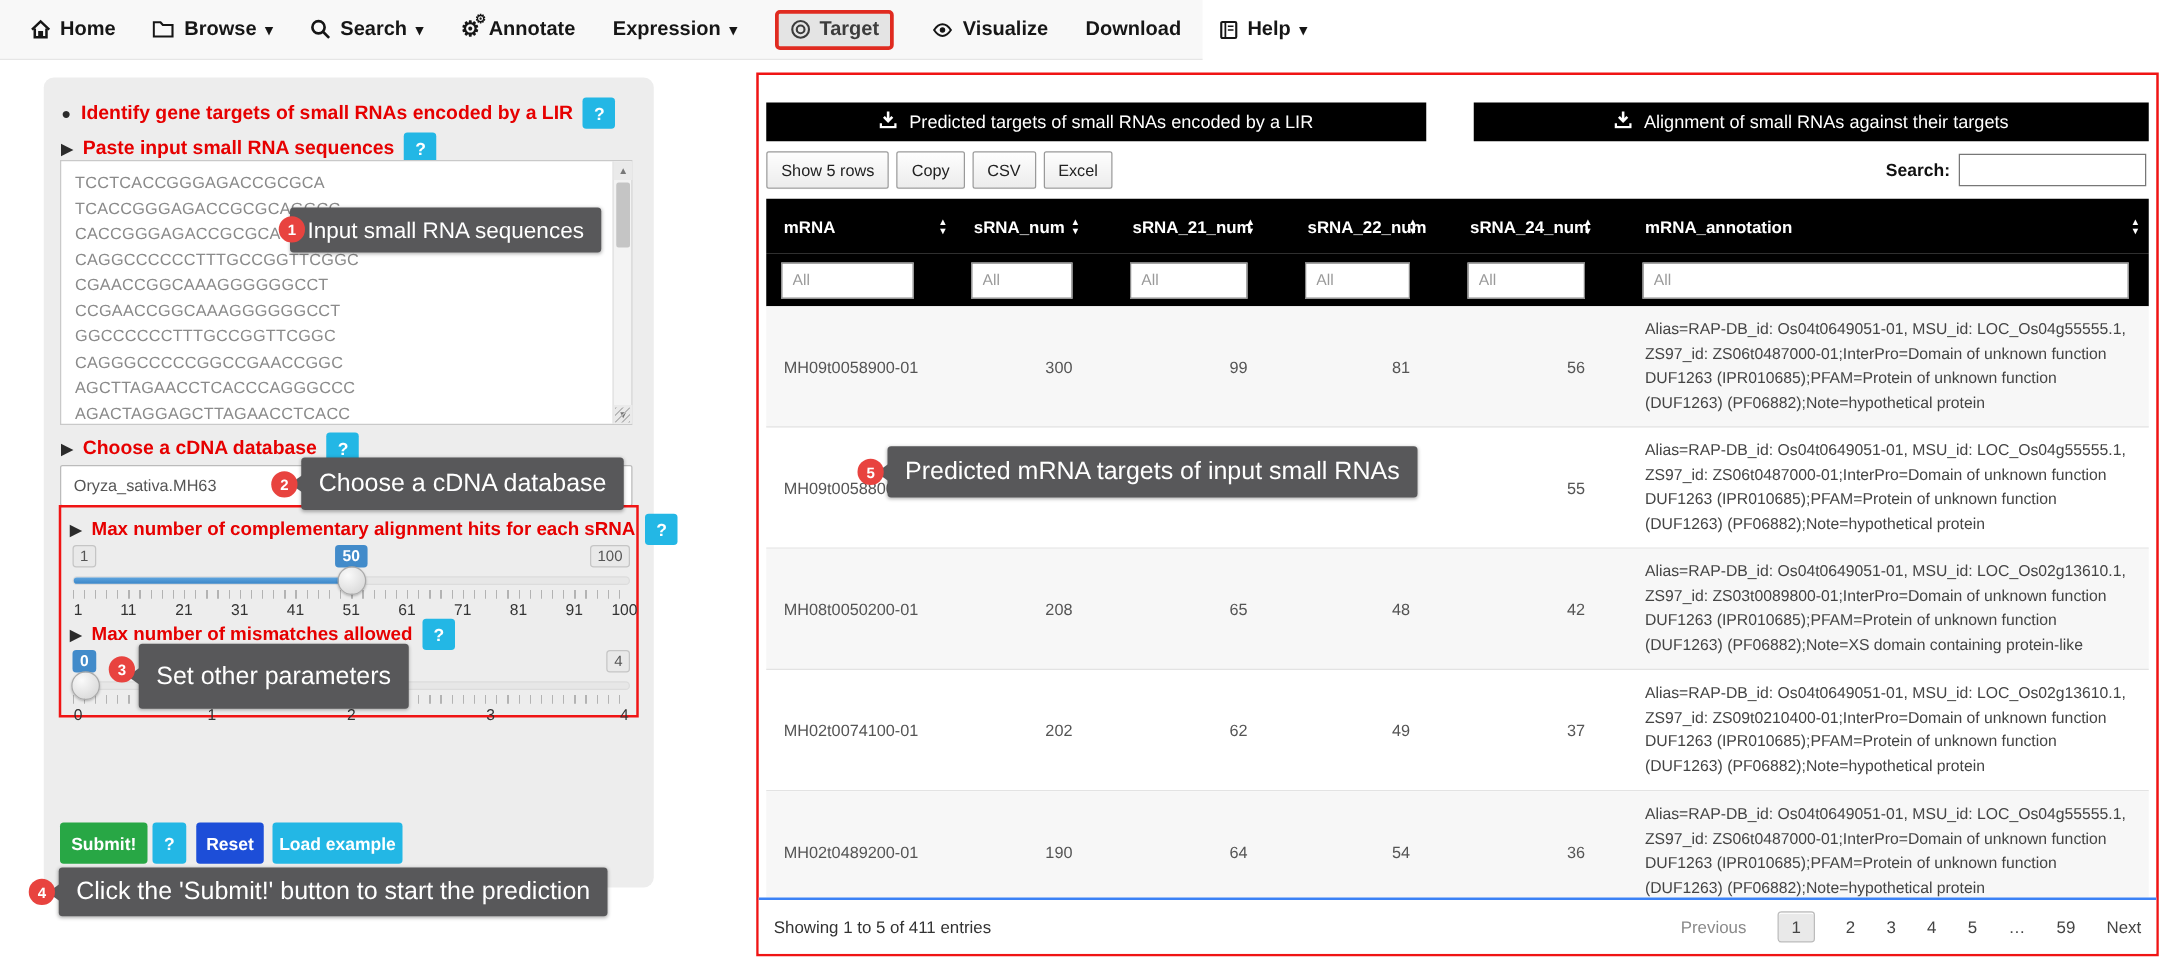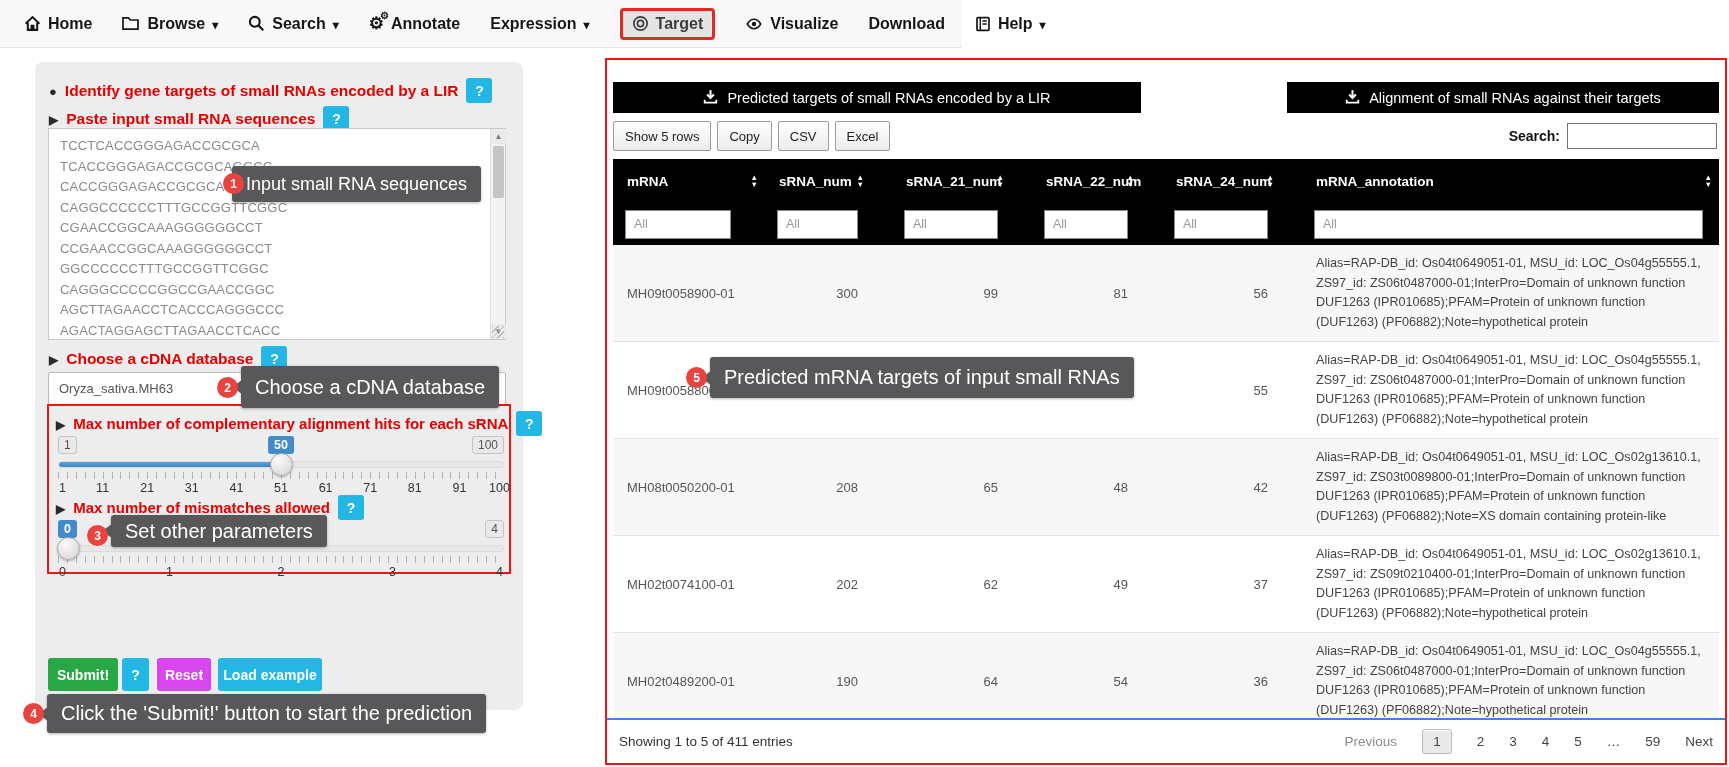--- a/index.html
+++ b/index.html
@@ -59,38 +59,38 @@
     background:radial-gradient(circle at 35% 30%,#fafafa,#d2d2d2);border:1px solid #a9a9a9;box-shadow:0 1px 2px rgba(0,0,0,.25)}
   .ticks{margin-top:4px;height:7px;
     background:repeating-linear-gradient(90deg,#b3b3b3 0 1px,transparent 1px 2%)}
   .ticklabels{position:relative;height:15px;margin-top:2px;font-size:12.5px;color:#333}
   .ticklabels span{position:absolute;transform:translateX(-50%)}
 
   .btnrow{position:absolute;left:13px;top:596px;display:flex;align-items:center}
   .fbtn{height:33px;border:none;border-radius:3px;color:#fff;font-weight:bold;font-size:14px;cursor:pointer}
   .fbtn.submit{width:70px;background:#28a745;margin-right:4px}
   .fbtn.qhelp{width:27px;background:#23b7e5;margin-right:8px}
-  .fbtn.reset{width:54px;background:#d946ef;margin-right:7px}
+  .fbtn.reset{width:54px;background:#1d4ed8;margin-right:7px}
   .fbtn.load{width:104px;background:#23b7e5}
 
   
   .badge{position:absolute;width:21px;height:21px;border-radius:50%;background:#e8433f;color:#fff;
     font-size:12px;font-weight:bold;display:flex;align-items:center;justify-content:center;z-index:60}
   .tip{position:absolute;background:#58585a;color:#fff;border-radius:3px;padding:5px 14px;
     display:flex;align-items:center;white-space:nowrap;z-index:59;box-shadow:0 1px 3px rgba(0,0,0,.3)}
   .tip::before{content:"";position:absolute;left:-9px;top:50%;transform:translateY(-50%);
     border:7px solid transparent;border-right:10px solid #58585a;border-left:none}
   .tip.f18{font-size:18px}.tip.f20{font-size:20px}
 
   
   .panel-right{position:absolute;left:605px;top:58px;width:1122px;height:707px;border:2px solid #f01414;background:#fff}
   .dl-row{display:flex;justify-content:space-between;padding:22px 6px 0 6px}
   .dl{height:31px;background:#000;color:#fff;border:none;cursor:pointer;
     display:flex;align-items:center;justify-content:center;gap:9px;font-size:14.5px}
-  .dl.first{width:528px}.dl.second{width:432px}
+  .dl.first{width:528px}.dl.second{width:540px}
 
   .toolbar{display:flex;align-items:center;padding:8px 8px 6px 6px}
   .tbtn{height:30px;padding:0 11px;background:linear-gradient(#fefefe,#ececec);border:1px solid #9a9a9a;
     border-radius:2px;font-size:13px;color:#222;margin-right:6px;cursor:pointer;font-family:inherit}
   .searchwrap{margin-left:auto;display:flex;align-items:center;gap:7px;font-weight:bold;font-size:14px;color:#111}
   .searchwrap input{width:150px;height:26px;border:1px solid #777;padding:0 6px;font-size:13px}
 
   .dtable{margin:2px 6px 0 6px}
   .grow{display:grid;grid-template-columns:152px 127px 140px 130px 140px 1fr}
   .thead{background:#000;color:#fff;height:44px;align-items:center}
@@ -312,21 +312,21 @@
 <div class="tip f18" style="left:232px;top:166px;height:36px">
   <span>Input small RNA sequences</span>
 </div>
 
 <span class="badge" style="left:217px;top:377px">2</span>
 <div class="tip f20" style="left:241px;top:366px;height:42px">
   <span>Choose a cDNA database</span>
 </div>
 
 <span class="badge" style="left:87px;top:525px">3</span>
-<div class="tip f20" style="left:111px;top:515px;height:32px">
+<div class="tip f20" style="left:111px;top:515px;height:52px">
   <span>Set other parameters</span>
 </div>
 
 <span class="badge" style="left:23px;top:703px">4</span>
 <div class="tip f20" style="left:47px;top:694px;height:39px">
   <span>Click the 'Submit!' button to start the prediction</span>
 </div>
 
 <span class="badge" style="left:686px;top:367px">5</span>
 <div class="tip f20" style="left:710px;top:357px;height:41px">

